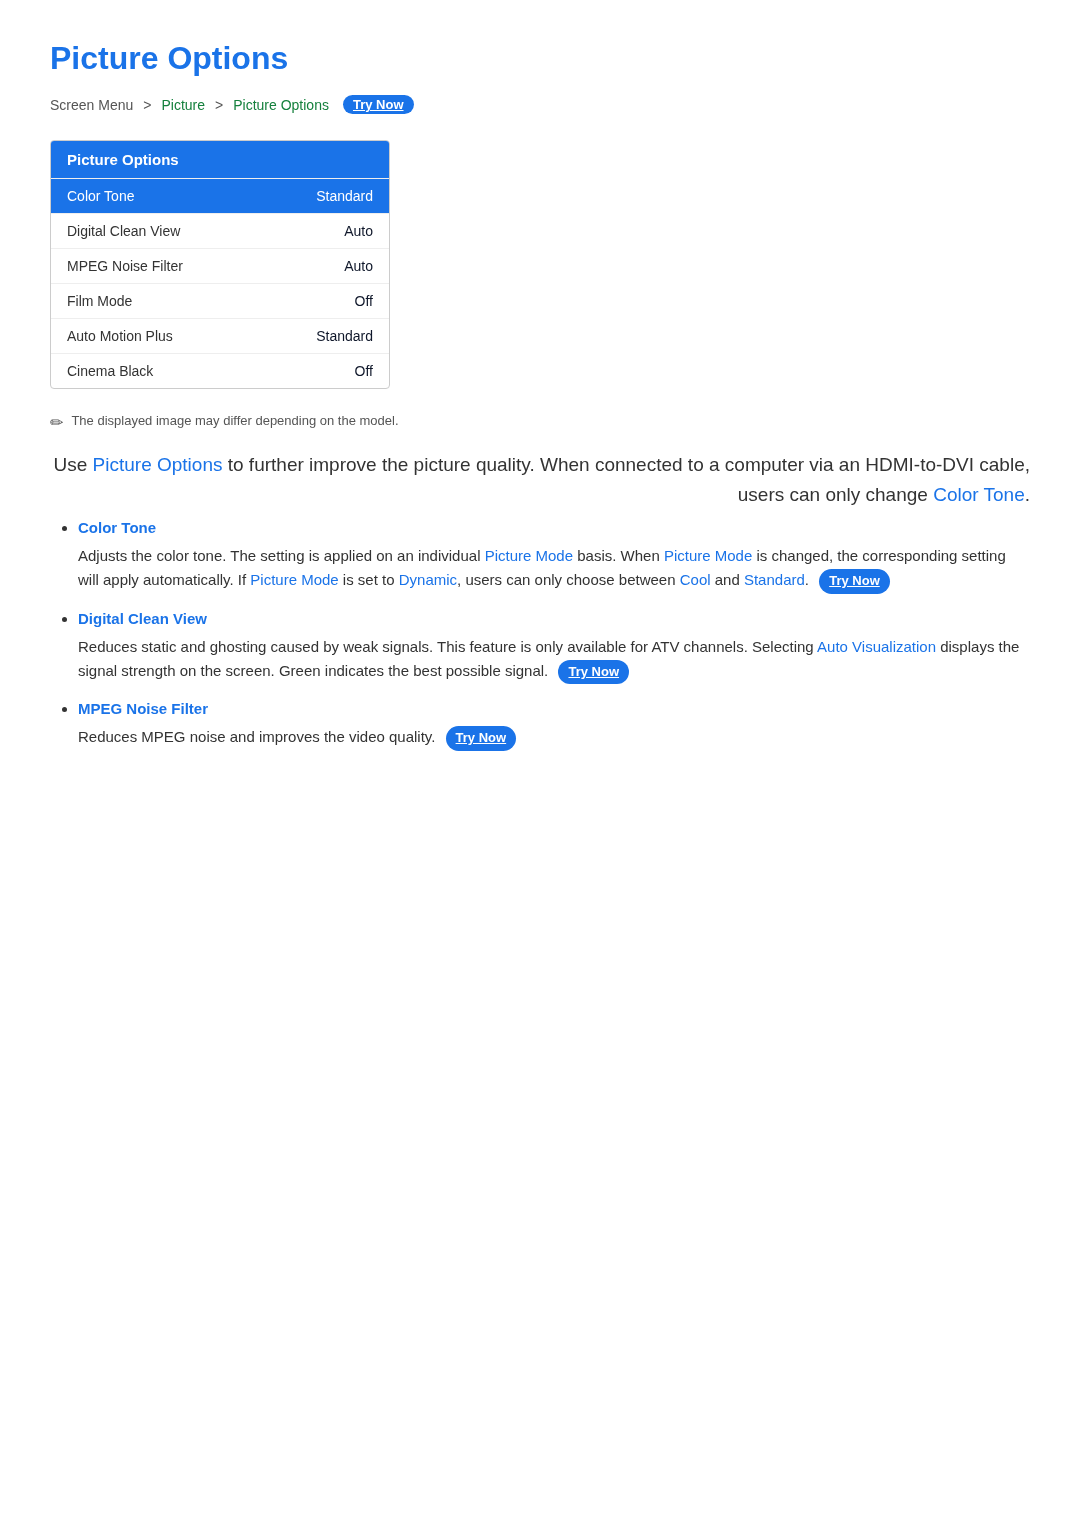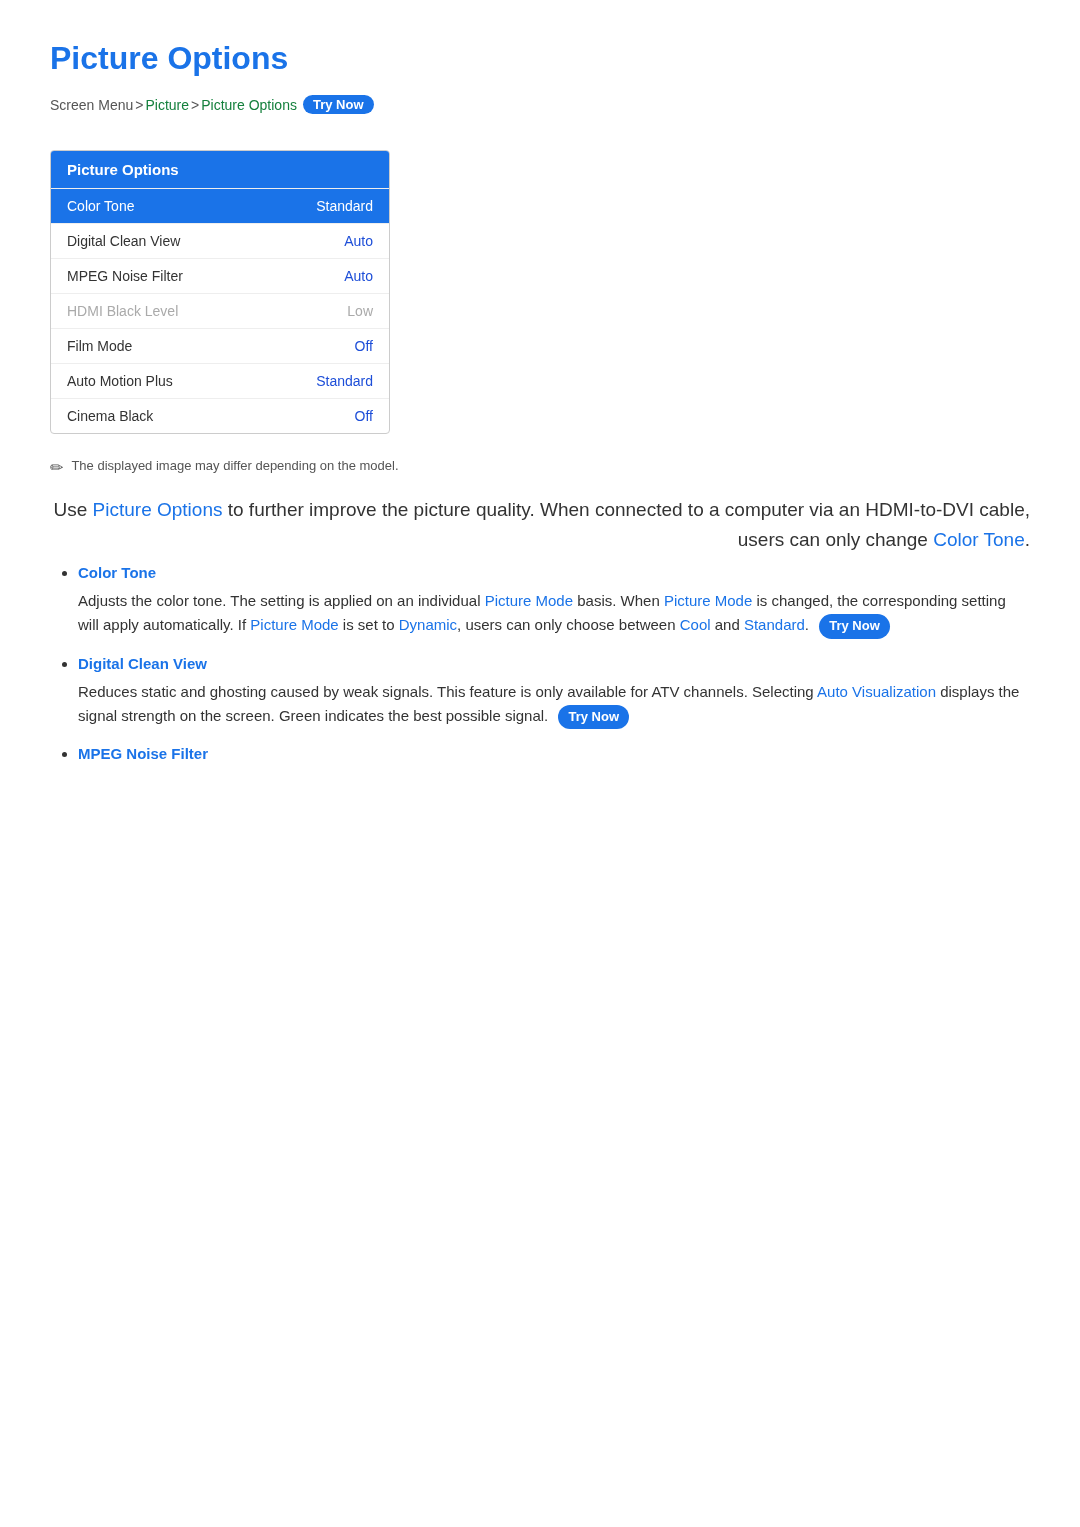--- a/index.html
+++ b/index.html
@@ -15,24 +15,24 @@
     h1 {
       font-size: 32px;
       font-weight: bold;
       color: #1a73e8;
       margin-bottom: 18px;
     }
 
     .breadcrumb {
       font-size: 14px;
       color: #555;
-      margin-bottom: 36px;
+      margin-bottom: 26px;
       display: flex;
       align-items: center;
-      gap: 0;
+      gap: 8px;
     }
 
     .breadcrumb a {
       color: #15803d;
       text-decoration: none;
     }
 
     .breadcrumb .separator {
       color: #555;
       margin: 0 2px;
@@ -41,20 +41,21 @@
     .try-now-badge {
       display: inline-block;
       background: #1a73e8;
       color: #fff;
       border-radius: 20px;
       padding: 2px 10px;
       font-size: 13px;
       font-weight: bold;
       margin-left: 6px;
       cursor: pointer;
+      text-decoration: underline;
     }
 
     .menu-box {
       border: 1px solid #ccc;
       border-radius: 4px;
       width: 340px;
       margin-bottom: 24px;
       overflow: hidden;
     }
 
@@ -90,21 +91,21 @@
 
     .menu-row.disabled .menu-label {
       color: #aaa;
     }
 
     .menu-row.disabled .menu-value {
       color: #aaa;
     }
 
     .menu-value {
-      color: #1d4ed8;
+      color: #0f172a;
       font-weight: normal;
     }
 
     .note-row {
       display: flex;
       align-items: flex-start;
       gap: 8px;
       margin-bottom: 18px;
       font-size: 13px;
       color: #555;
@@ -179,24 +180,20 @@
     <span class="menu-value">Standard</span>
   </div>
   <div class="menu-row">
     <span class="menu-label">Digital Clean View</span>
     <span class="menu-value">Auto</span>
   </div>
   <div class="menu-row">
     <span class="menu-label">MPEG Noise Filter</span>
     <span class="menu-value">Auto</span>
   </div>
-  <div class="menu-row disabled">
-    <span class="menu-label">HDMI Black Level</span>
-    <span class="menu-value">Low</span>
-  </div>
   <div class="menu-row">
     <span class="menu-label">Film Mode</span>
     <span class="menu-value">Off</span>
   </div>
   <div class="menu-row">
     <span class="menu-label">Auto Motion Plus</span>
     <span class="menu-value">Standard</span>
   </div>
   <div class="menu-row">
     <span class="menu-label">Cinema Black</span>
@@ -224,15 +221,18 @@
 
   <li>
     <div class="section-title">Digital Clean View</div>
     <div class="section-body">
       <span>Reduces static and ghosting caused by weak signals. This feature is only available for ATV channels. Selecting </span><a href="#" class="inline-link">Auto Visualization</a><span> displays the signal strength on the screen. Green indicates the best possible signal. </span><span class="try-now-badge">Try Now</span>
     </div>
   </li>
 
   <li>
     <div class="section-title">MPEG Noise Filter</div>
+    <div class="section-body">
+      <span>Reduces MPEG noise and improves the video quality. </span><span class="try-now-badge">Try Now</span>
+    </div>
   </li>
 
 </ul>
 
 </body></html>

